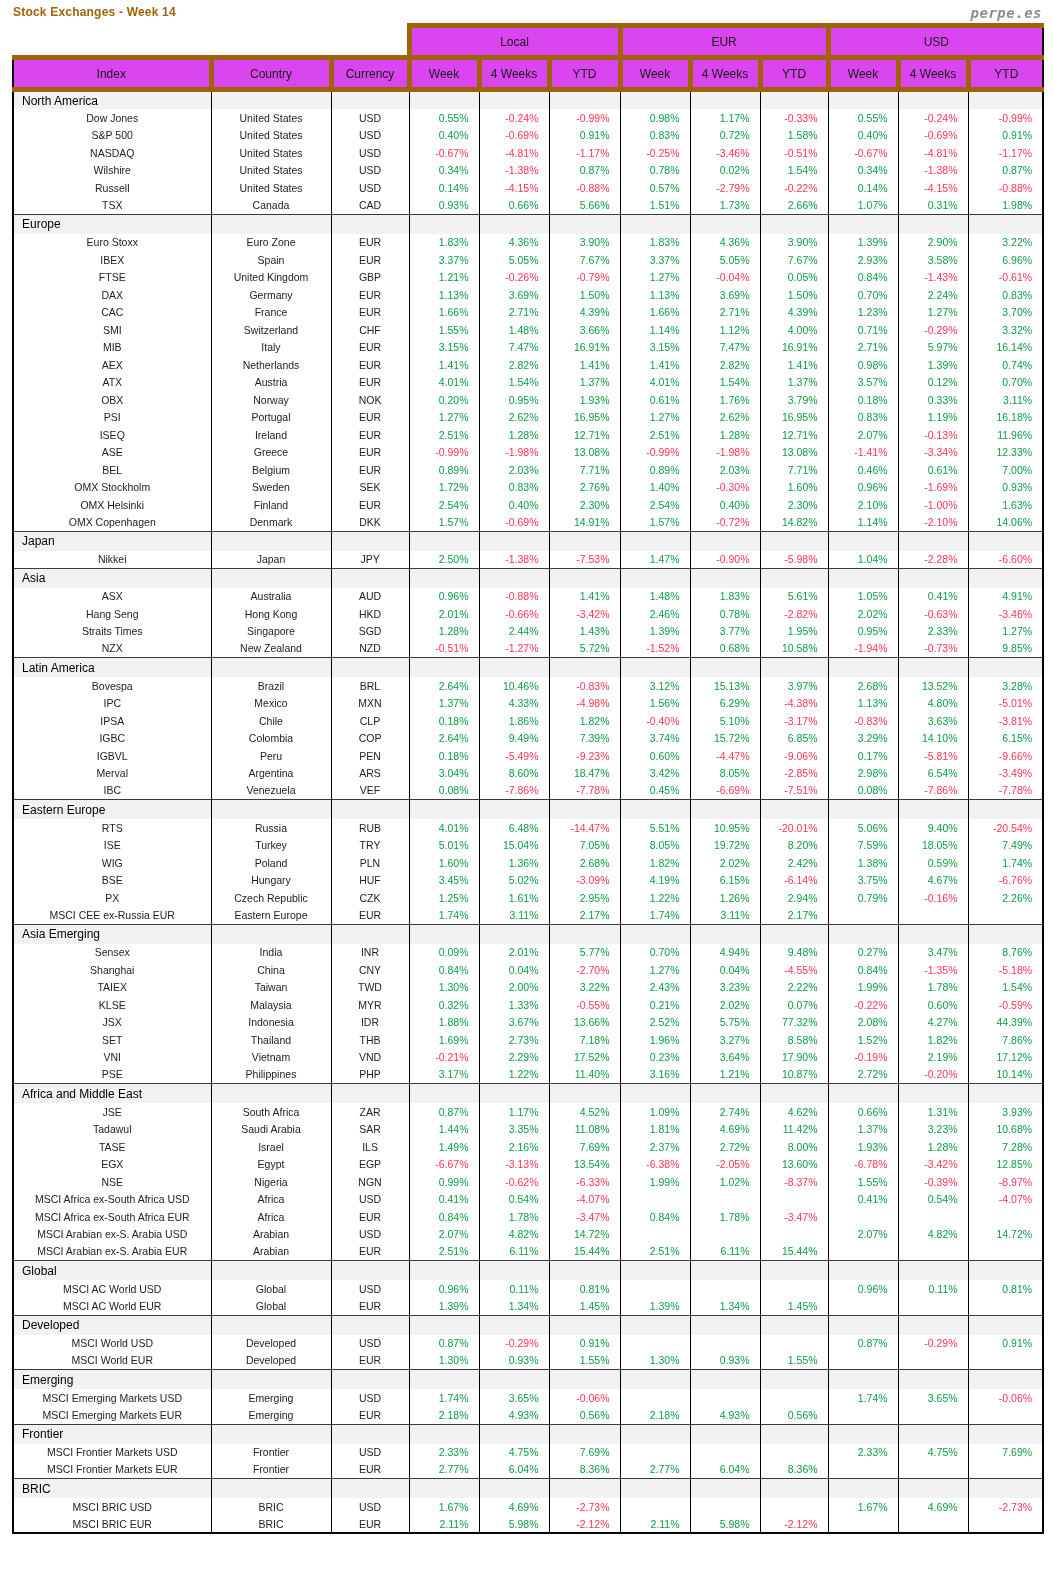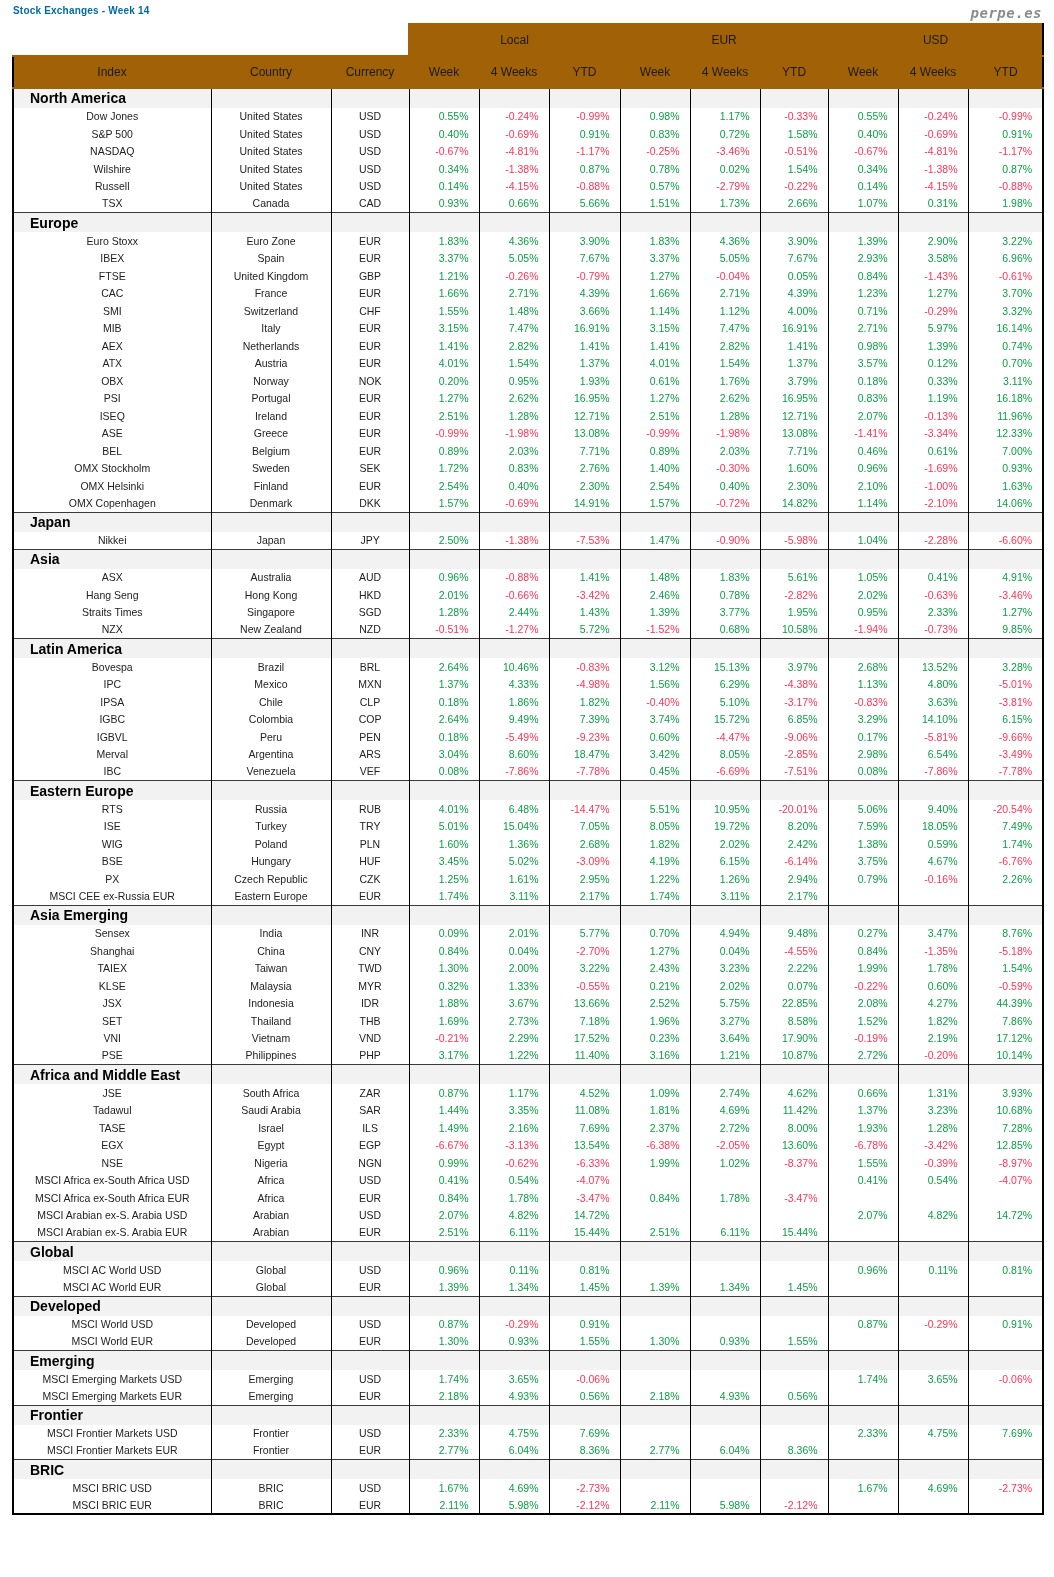--- a/index.html
+++ b/index.html
@@ -6,41 +6,41 @@
   html,body { background:#ffffff; }
   body {
     width:1054px; height:1577px;
     font-family:"Liberation Sans", sans-serif;
     color:#111; position:relative; overflow:hidden;
   }
   .topbar {
     display:flex; justify-content:space-between; align-items:flex-start;
     padding:5px 12px 1px 13px; height:23px;
   }
-  .title { font-size:10px; font-weight:bold; color:#0369a1; letter-spacing:.2px; }
+  .title { font-size:12px; font-weight:bold; color:#a16207; letter-spacing:.2px; }
   .brand {
     font-family:"DejaVu Sans Mono", monospace;
     font-style:italic; font-weight:bold; font-size:14px;
     color:var(--brand, #8c8c8c); letter-spacing:.5px;margin-left:18px;
   }
   table { border-collapse:collapse; table-layout:fixed; margin-left:12px; width:1030px; }
   th, td { overflow:hidden; white-space:nowrap; vertical-align:middle; line-height:1; }
   thead th {
     height:32px; font-size:12px; font-weight:normal; color:#1a1a1a;
-    border:2px solid #a16207; text-align:center; background:#a16207;
+    border:5px solid #a16207; text-align:center; background:#d946ef;
   }
   thead th.spacer { border:none; background:transparent; }
   tbody td {
     height:17.5px; font-size:10.5px;
     border-left:1.5px solid #000; border-right:1.5px solid #000;
   }
   td.first, th.first { border-left:2px solid #000; }
   td.last,  th.last  { border-right:2px solid #000; }
   tr.section-row td { background:var(--secbg, #f2f2f2); border-top:1px solid #3a3a3a; height:19.5px; }
-  td.section-name { font-weight:bold; font-size:14px; text-align:left; padding-left:16px; color:#000; }
+  td.section-name { font-weight:normal; font-size:12px; text-align:left; padding-left:8px; color:#000; }
   td.txt { text-align:center; color:#222; }
   td.num { text-align:right; padding-right:10px; }
   td.pos { color:var(--pos, #0a9e44); }
   td.neg { color:var(--neg, #ff3355); }
   tr.bottom td { border-bottom:2.5px solid #000; }
 </style>
 </head>
 <body>
 
 <div class="page">
@@ -235,20 +235,34 @@
           <td class="num neg">-0.26%</td>
           <td class="num neg">-0.79%</td>
           <td class="num pos">1.27%</td>
           <td class="num neg">-0.04%</td>
           <td class="num pos">0.05%</td>
           <td class="num pos">0.84%</td>
           <td class="num neg">-1.43%</td>
           <td class="num neg last">-0.61%</td>
         </tr>
         <tr>
+          <td class="txt first">DAX</td>
+          <td class="txt">Germany</td>
+          <td class="txt">EUR</td>
+          <td class="num pos">1.13%</td>
+          <td class="num pos">3.69%</td>
+          <td class="num pos">1.50%</td>
+          <td class="num pos">1.13%</td>
+          <td class="num pos">3.69%</td>
+          <td class="num pos">1.50%</td>
+          <td class="num pos">0.70%</td>
+          <td class="num pos">2.24%</td>
+          <td class="num pos last">0.83%</td>
+        </tr>
+        <tr>
           <td class="txt first">CAC</td>
           <td class="txt">France</td>
           <td class="txt">EUR</td>
           <td class="num pos">1.66%</td>
           <td class="num pos">2.71%</td>
           <td class="num pos">4.39%</td>
           <td class="num pos">1.66%</td>
           <td class="num pos">2.71%</td>
           <td class="num pos">4.39%</td>
           <td class="num pos">1.23%</td>
@@ -803,21 +817,21 @@
         </tr>
         <tr>
           <td class="txt first">JSX</td>
           <td class="txt">Indonesia</td>
           <td class="txt">IDR</td>
           <td class="num pos">1.88%</td>
           <td class="num pos">3.67%</td>
           <td class="num pos">13.66%</td>
           <td class="num pos">2.52%</td>
           <td class="num pos">5.75%</td>
-          <td class="num pos">22.85%</td>
+          <td class="num pos">77.32%</td>
           <td class="num pos">2.08%</td>
           <td class="num pos">4.27%</td>
           <td class="num pos last">44.39%</td>
         </tr>
         <tr>
           <td class="txt first">SET</td>
           <td class="txt">Thailand</td>
           <td class="txt">THB</td>
           <td class="num pos">1.69%</td>
           <td class="num pos">2.73%</td>

